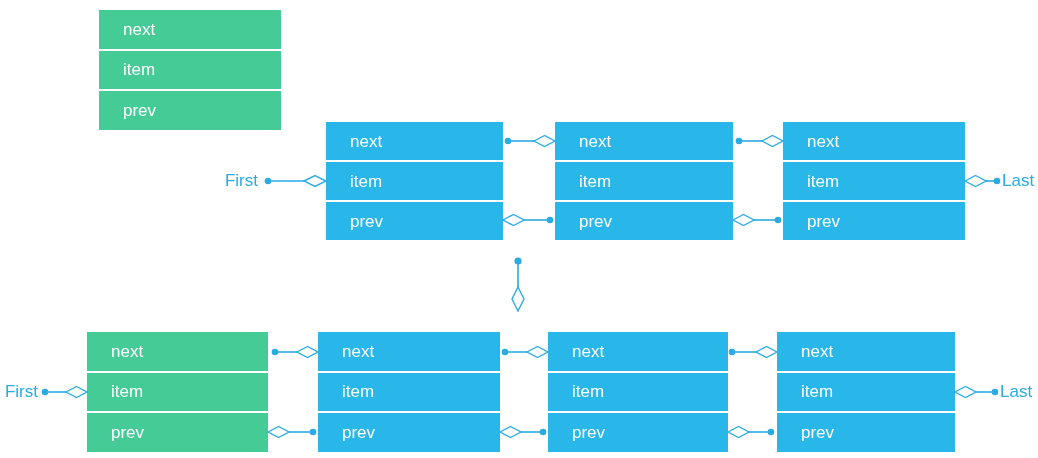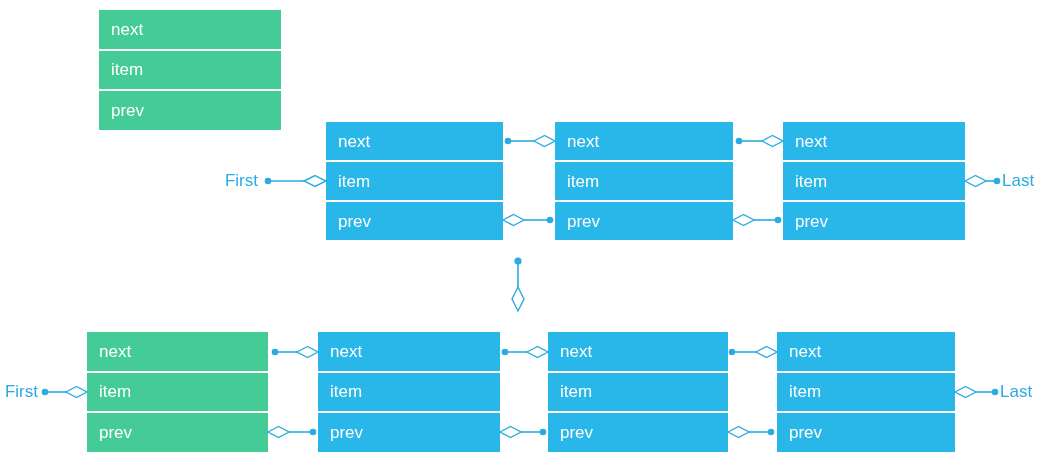--- a/index.html
+++ b/index.html
@@ -17,21 +17,21 @@
   }
   .node {
     position: absolute;
     display: grid;
     grid-template-rows: 1fr 1fr 1fr;
     gap: 2px;
   }
   .node .row {
     display: flex;
     align-items: center;
-    padding-left: 12px;
+    padding-left: 24px;
     color: #ffffff;
     font-size: 17px;
     line-height: 1;
     text-align: center;
   }
   .node.green .row { background: #45cb96; }
   .node.blue  .row { background: #29b6e8; }
   .endpoint-label {
     position: absolute;
     color: #2aabe2;

